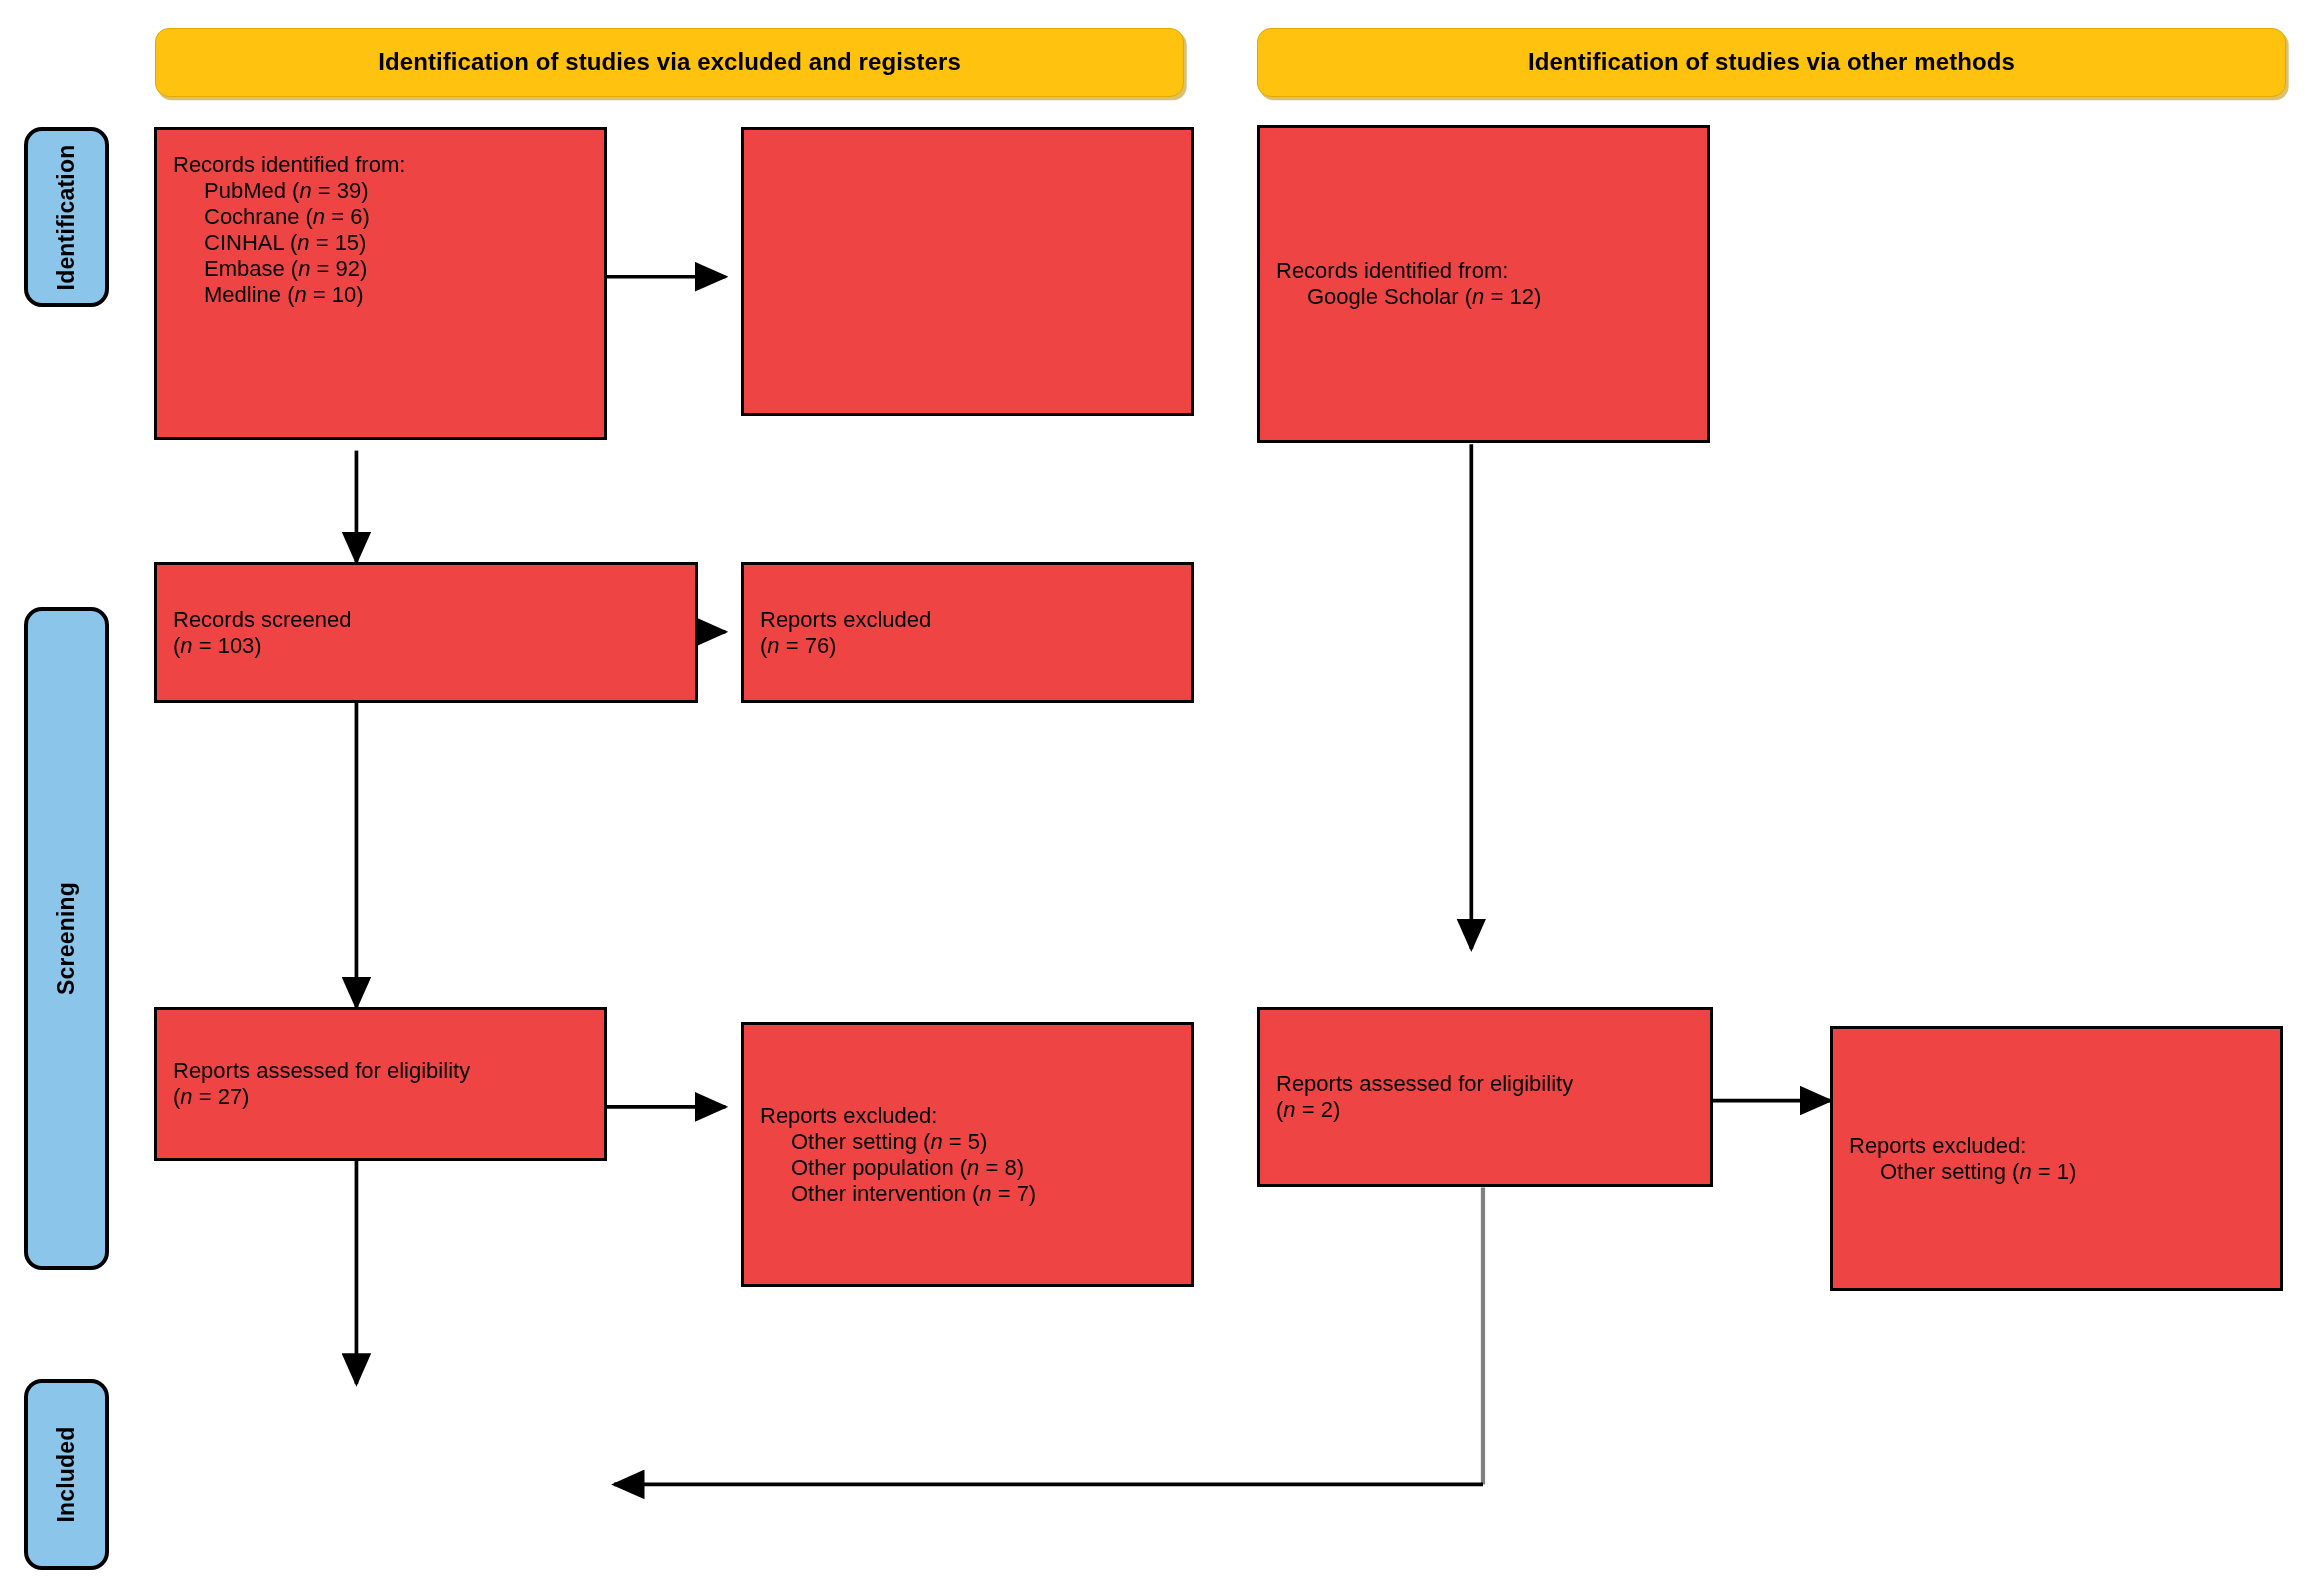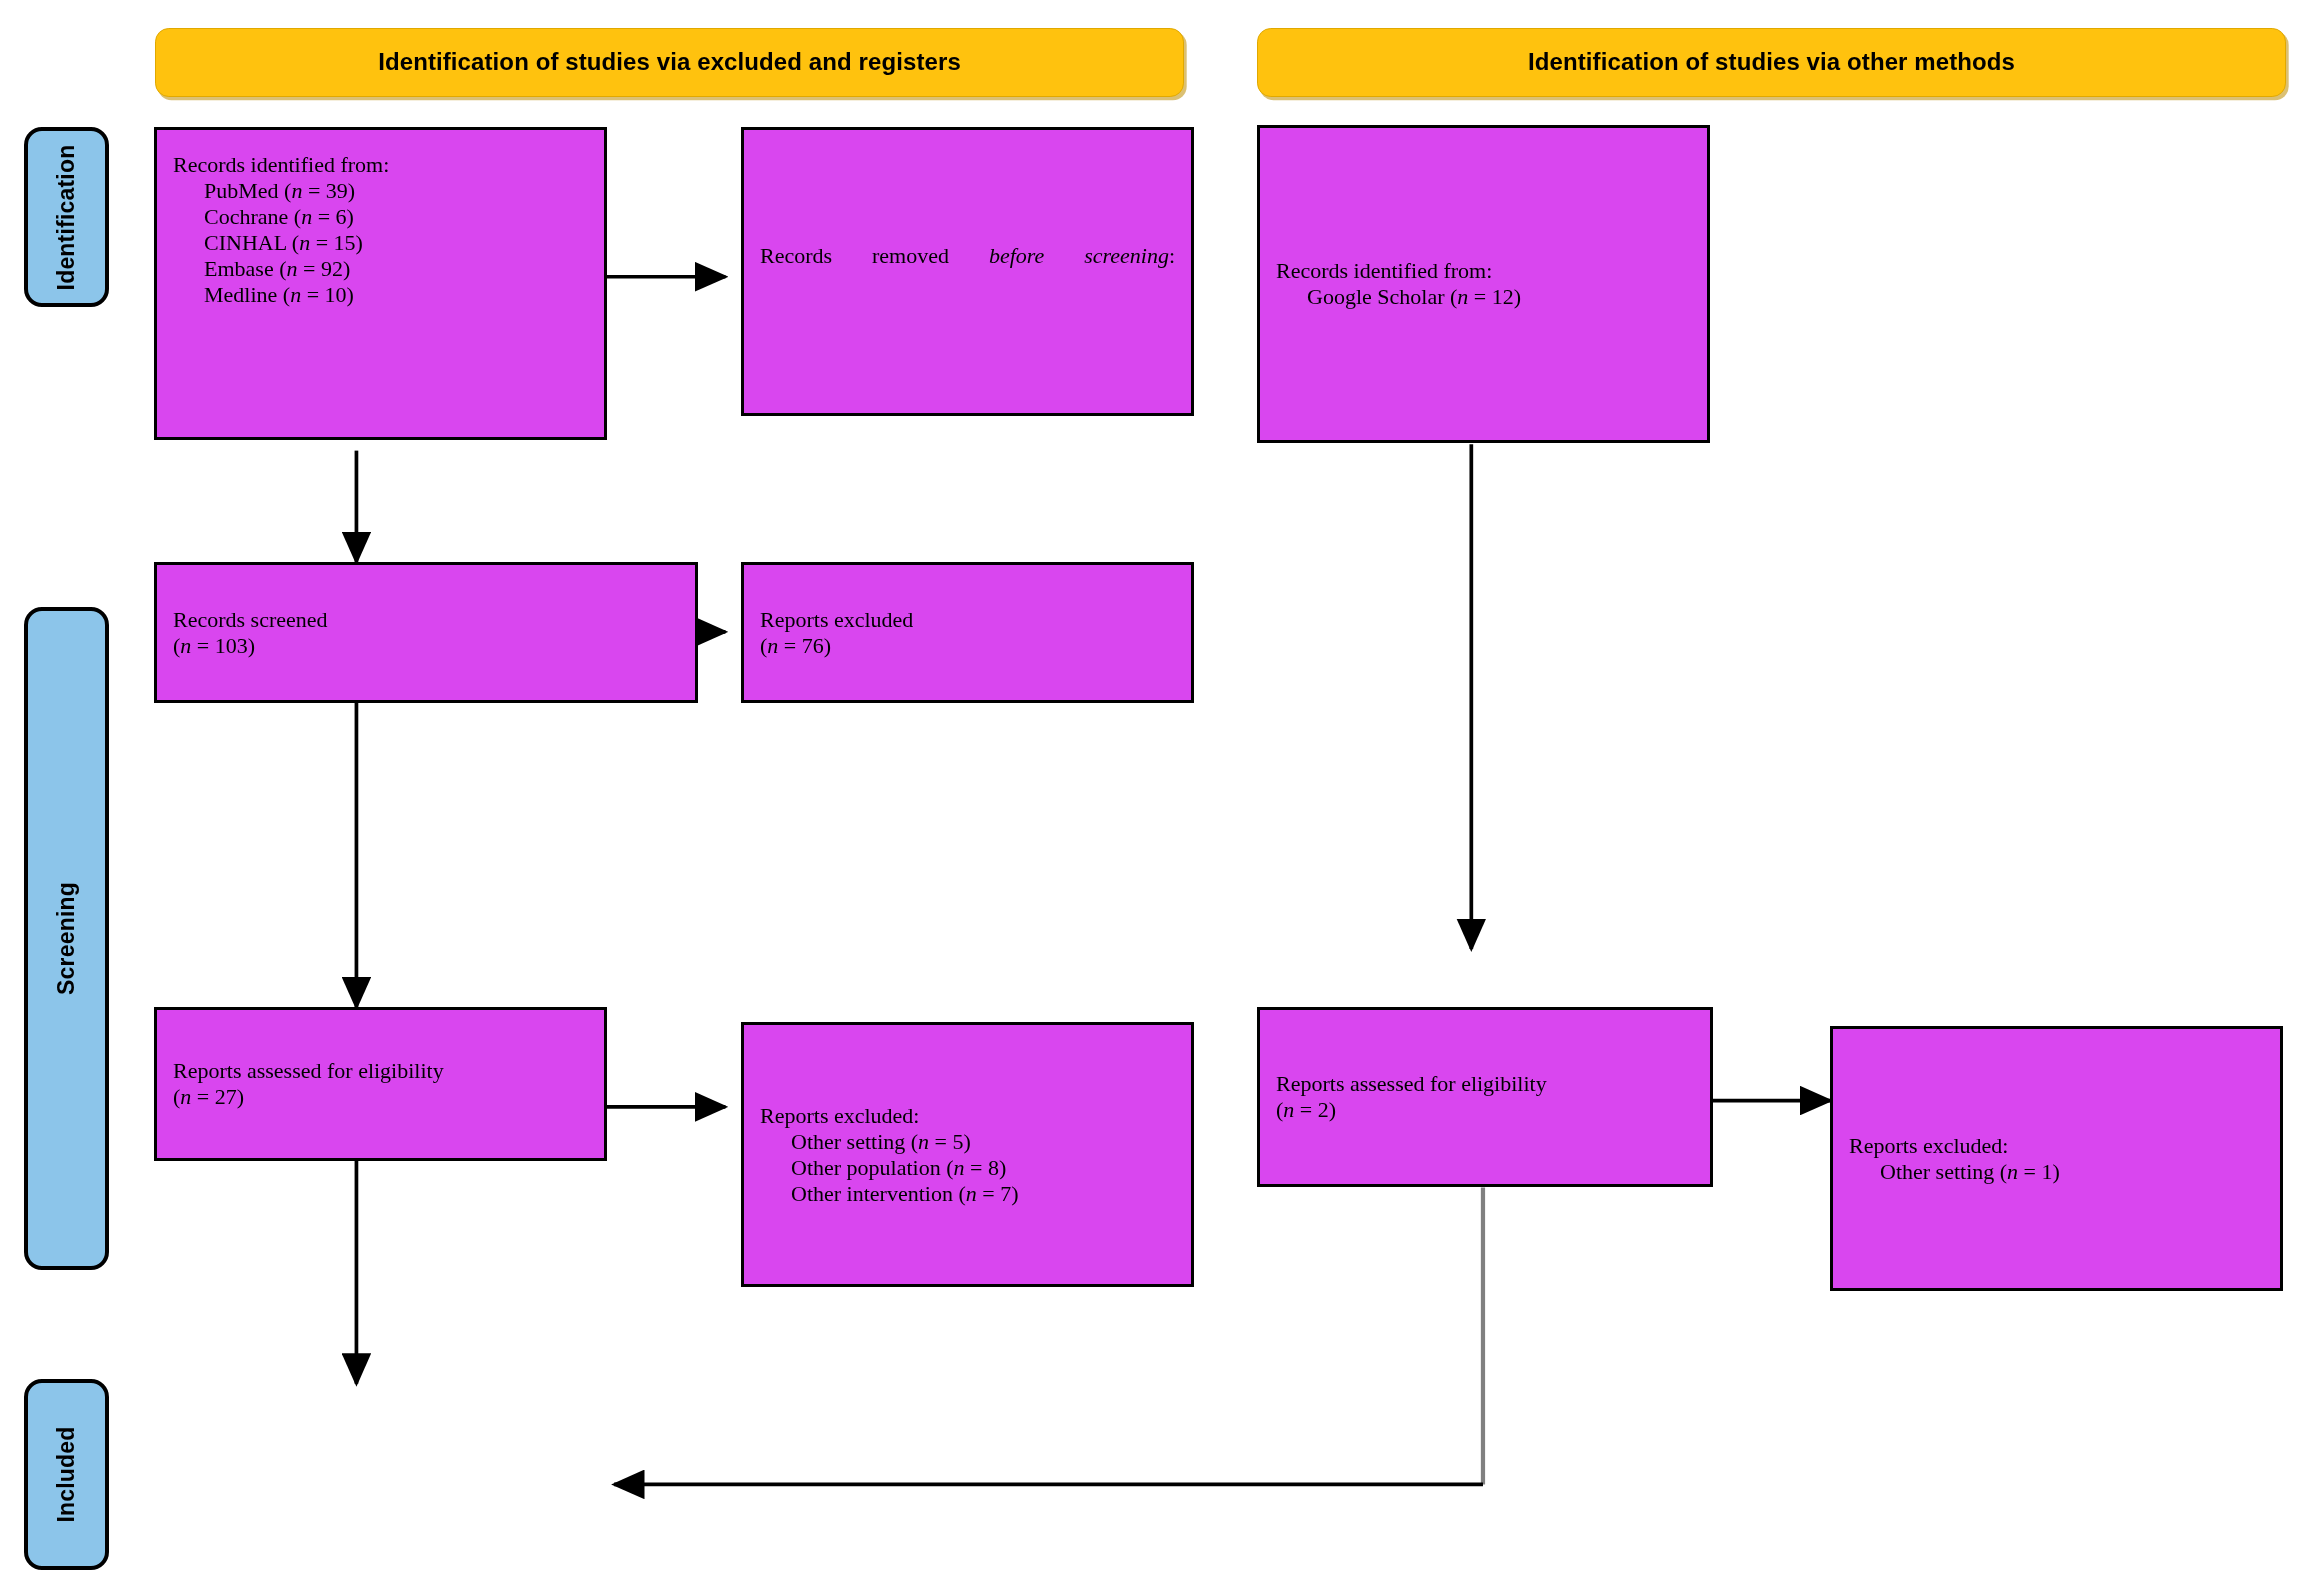--- a/index.html
+++ b/index.html
@@ -63,28 +63,27 @@
     font-weight: bold;
     font-size: 24px;
     color: #000000;
     text-align: center;
     letter-spacing: 0.1px;
   }
 
   
   .node-box {
     position: absolute;
-    background: #d946ef;
+    background: #ef4444;
     border: 3.7px solid #000000;
     box-sizing: border-box;
     display: flex;
     flex-direction: column;
     justify-content: center;
     padding: 8px 16px;
-    font-family: Liberation Serif, serif;
   }
   .node-box.top-anchor { justify-content: flex-start; }
 
   .node-line {
     font-size: 22px;
     line-height: 1.0;
     color: #000000;
     margin: 0;
     padding: 0;
   }
@@ -166,21 +165,20 @@
   <div class="node-box top-anchor" style="left:154px; top:127px; width:453px; height:313px; padding-top:24.4px;">
     <p class="node-line">Records identified from:</p>
     <p class="node-line indent">PubMed (<i>n</i> = 39)</p>
     <p class="node-line indent">Cochrane (<i>n</i> = 6)</p>
     <p class="node-line indent">CINHAL (<i>n</i> = 15)</p>
     <p class="node-line indent">Embase (<i>n</i> = 92)</p>
     <p class="node-line indent">Medline (<i>n</i> = 10)</p>
   </div>
 
   <div class="node-box" style="left:741px; top:127px; width:453px; height:289px;">
-    <p class="node-line justified"><span>Records removed </span><span class="it">before screening</span><span>:</span></p>
   </div>
 
   <div class="node-box" style="left:154px; top:562px; width:544px; height:141px;">
     <p class="node-line">Records screened</p>
     <p class="node-line">(<i>n</i> = 103)</p>
   </div>
 
   <div class="node-box" style="left:741px; top:562px; width:453px; height:141px;">
     <p class="node-line">Reports excluded</p>
     <p class="node-line">(<i>n</i> = 76)</p>

